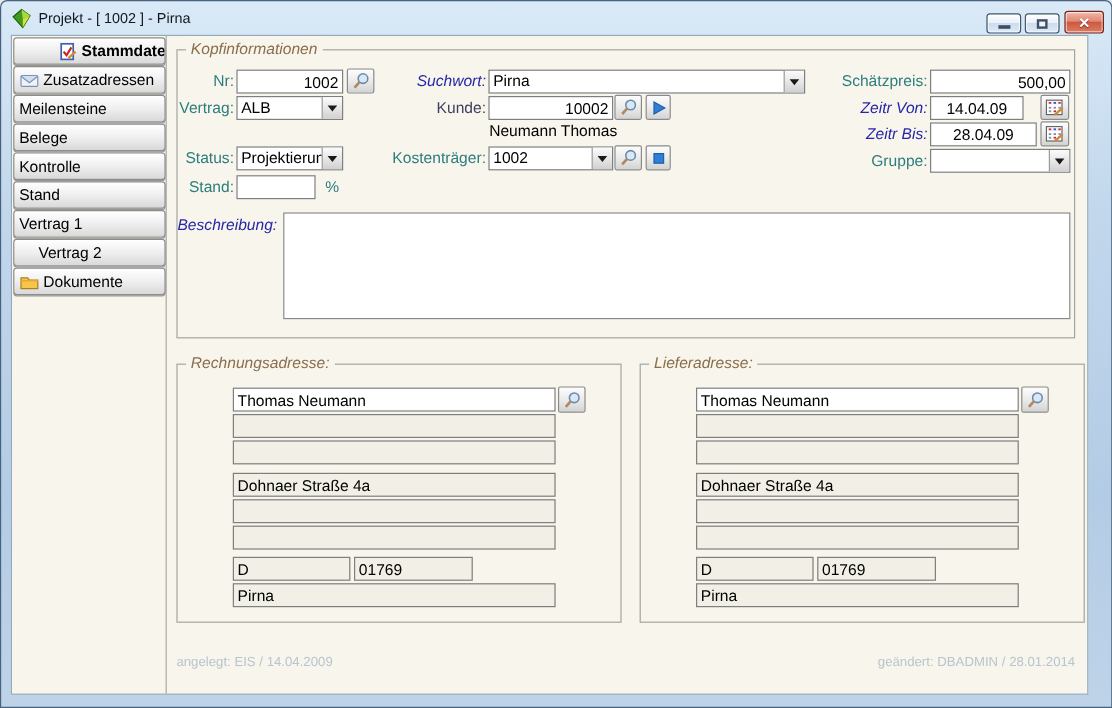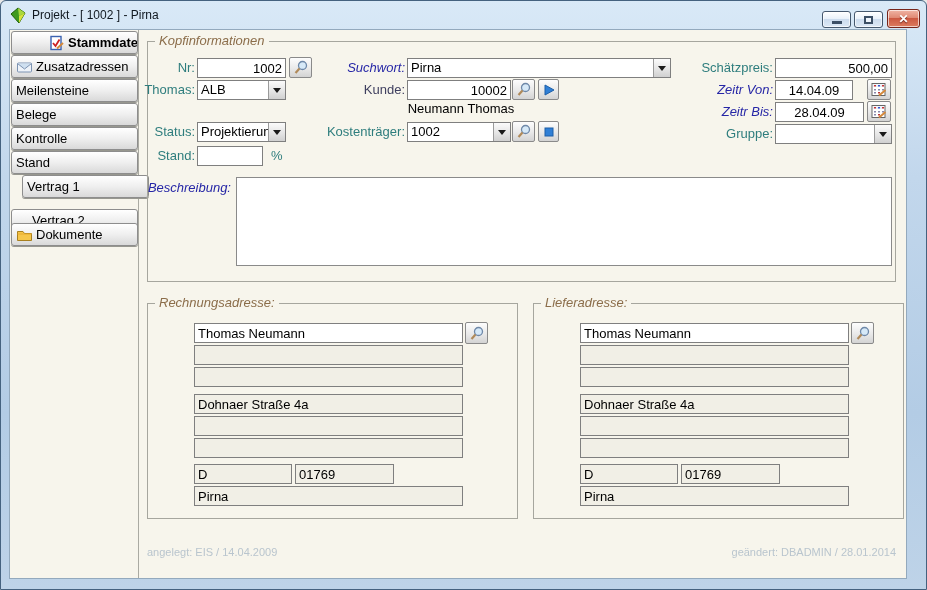--- a/index.html
+++ b/index.html
@@ -129,24 +129,24 @@
   </div>
   <div class="side-btn" style="top:102px;">
     <span>Belege</span>
   </div>
   <div class="side-btn" style="top:126px;">
     <span>Kontrolle</span>
   </div>
   <div class="side-btn" style="top:150px;">
     <span>Stand</span>
   </div>
-  <div class="side-btn" style="top:174px;margin-left:11px;">
+  <div class="side-btn" style="top:174px;">
     <span>Vertrag 1</span>
   </div>
-  <div class="side-btn" style="top:208px;padding-left:20px;">
+  <div class="side-btn" style="top:198px;padding-left:20px;">
     <span>Vertrag 2</span>
   </div>
   <div class="side-btn" style="top:222px;">
     <svg class="side-icon" viewBox="0 0 17 16">
       <path d="M1.5 4.5 h5.5 l1.5 2 h7 v7 h-14 z" fill="#f6c64a" stroke="#a8801f"></path>
       <path d="M1.5 7 h14" stroke="#e8a92c" stroke-width="1.2" fill="none"></path>
     </svg>
     <span>Dokumente</span>
   </div>
 
@@ -165,21 +165,21 @@
   <span class="lbl blue" style="left:320px; top:57px; width:84px;">Suchwort:</span>
   <div class="combo" style="left:406px; top:57px; width:264px;">
     <span class="combo-text">Pirna</span>
     <span class="dd-btn">
         <i></i>
       </span>
   </div>
   <span class="lbl" style="left:672px; top:57px; width:100px;">Schätzpreis:</span>
   <input class="inp r" style="left: 774px; top: 57px; width: 117px;" value="500,00">
 
-  <span class="lbl" style="left:130px; top:79px; width:64px;">Thomas:</span>
+  <span class="lbl" style="left:130px; top:79px; width:64px;">Vertrag:</span>
   <div class="combo" style="left:196px; top:79px; width:89px;">
     <span class="combo-text">ALB</span>
     <span class="dd-btn">
         <i></i>
       </span>
   </div>
   <span class="lbl dark" style="left:320px; top:79px; width:84px;">Kunde:</span>
   <input class="inp r" style="left: 406px; top: 79px; width: 104px;" value="10002">
   <div class="tool-btn" style="left:511px; top:78px; width:23px; height:21px;">
     <svg width="16" height="15" viewBox="0 0 16 15">

